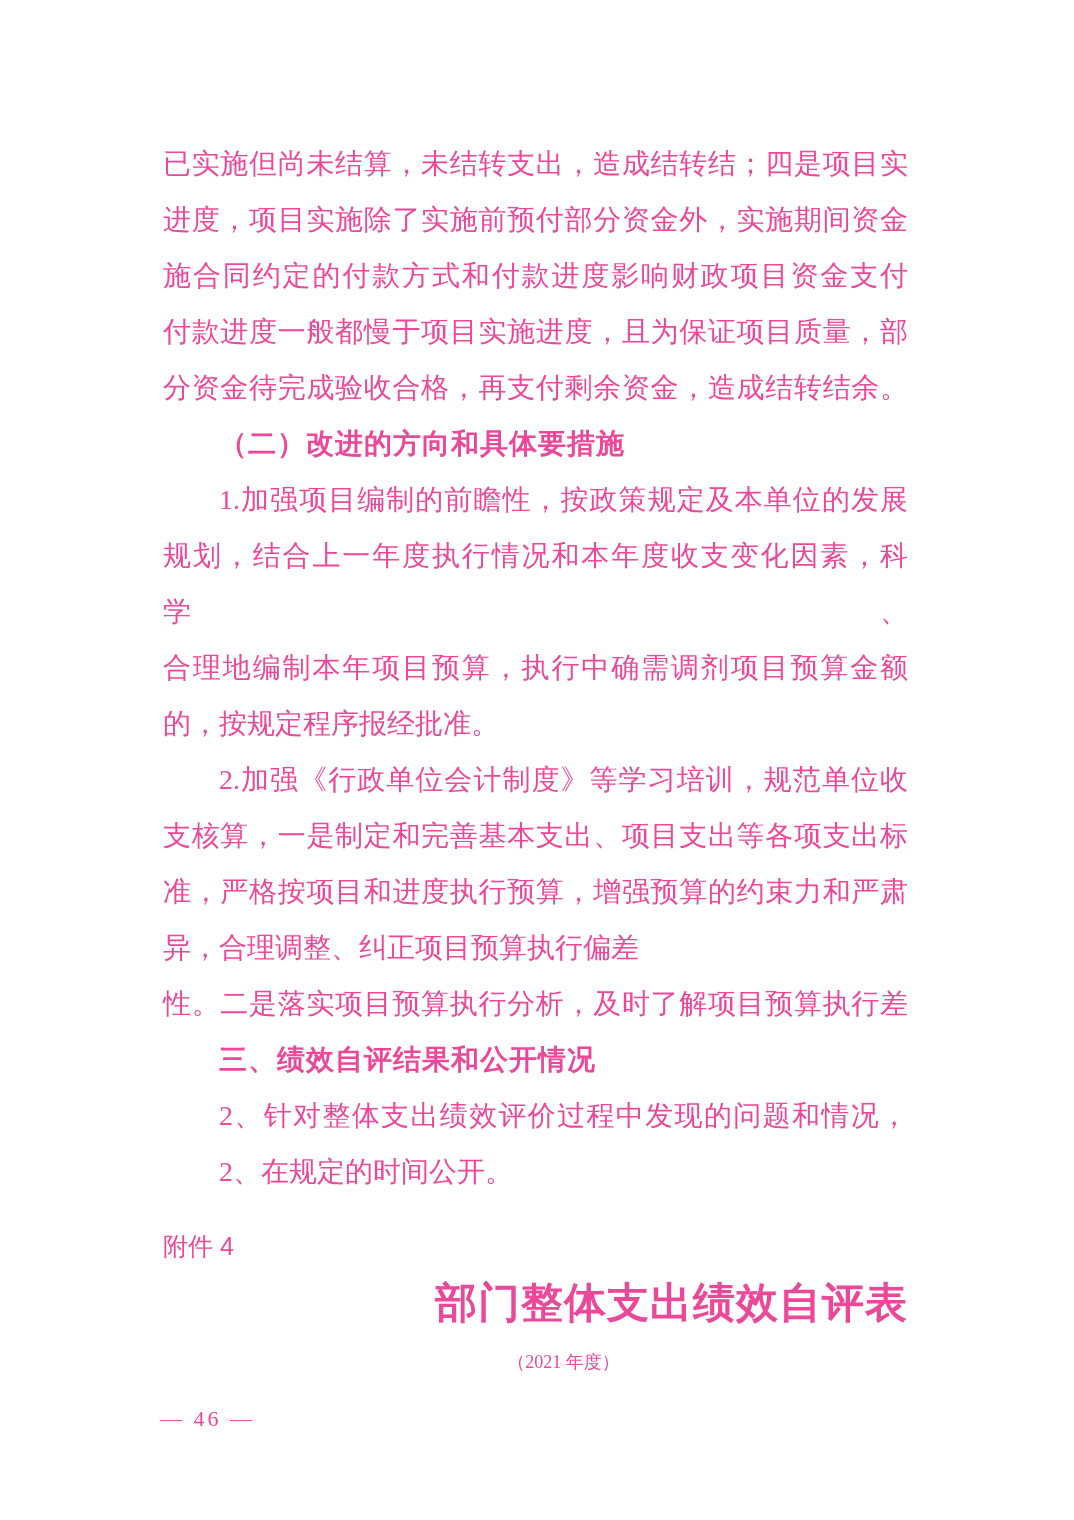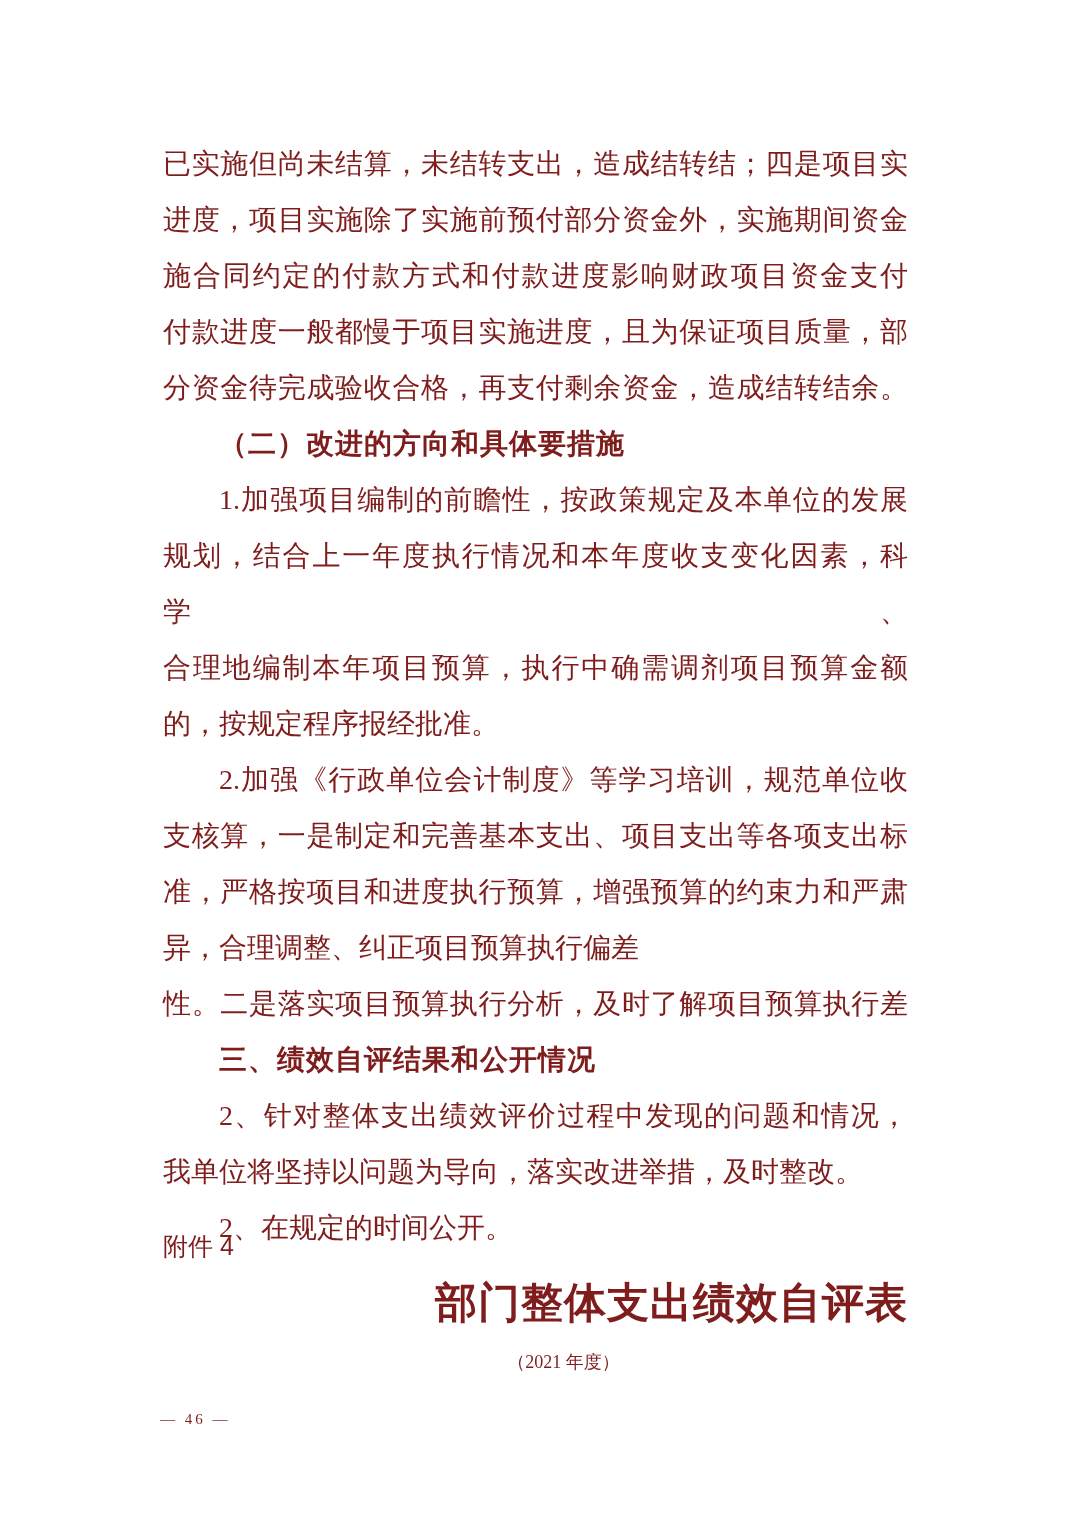--- a/index.html
+++ b/index.html
@@ -2,21 +2,21 @@
 <html lang="zh"><head>
 <meta charset="utf-8">
 <style>
   html, body { margin: 0; padding: 0; }
   body { background: #ffffff; }
   .page {
     position: relative;
     width: 1074px;
     height: 1520px;
     background: #ffffff;
-    color: #7f1d1d;
+    color: #ec4899;
     font-family: "Liberation Serif", "DejaVu Serif", serif;
     overflow: hidden;
   }
   .flow {
     position: absolute;
     left: 163px;
     top: 136px;
     width: 745px;
     font-size: 28px;
     line-height: 56px;
@@ -64,21 +64,21 @@
     width: 745px;
     text-align: center;
     text-indent: 56px;
     font-size: 18px;
     line-height: 28px;
   }
   .page-number {
     position: absolute;
     left: 160px;
     top: 1404px;
-    font-size: 15px;
+    font-size: 22px;
     line-height: 30px;
     letter-spacing: 3px;
   }
 </style>
 </head>
 <body>
 
 <div class="page">
 
   <div class="flow">
@@ -92,21 +92,20 @@
     <div class="line j">规划，结合上一年度执行情况和本年度收支变化因素，科学、</div>
     <div class="line j">合理地编制本年项目预算，执行中确需调剂项目预算金额</div>
     <div class="line">的，按规定程序报经批准。</div>
     <div class="line j ind">2.加强《行政单位会计制度》等学习培训，规范单位收</div>
     <div class="line j">支核算，一是制定和完善基本支出、项目支出等各项支出标</div>
     <div class="line j">准，严格按项目和进度执行预算，增强预算的约束力和严肃</div>
     <div class="line">异，合理调整、纠正项目预算执行偏差</div>
     <div class="line j">性。二是落实项目预算执行分析，及时了解项目预算执行差</div>
     <div class="line h3">三、绩效自评结果和公开情况</div>
     <div class="line j ind">2、针对整体支出绩效评价过程中发现的问题和情况，</div>
-    <div class="line">我单位将坚持以问题为导向，落实改进举措，及时整改。</div>
     <div class="line ind">2、在规定的时间公开。</div>
   </div>
 
   <div class="attachment-label">附件 4</div>
 
   <div class="table-title">部门整体支出绩效自评表</div>
 
   <div class="table-subtitle">（2021 年度）</div>
 
   <div class="page-number">— 46 —</div>

